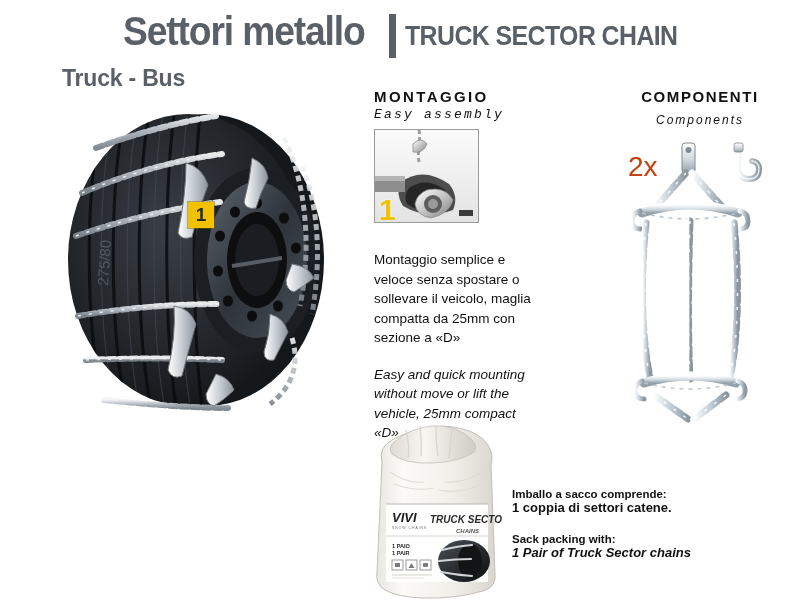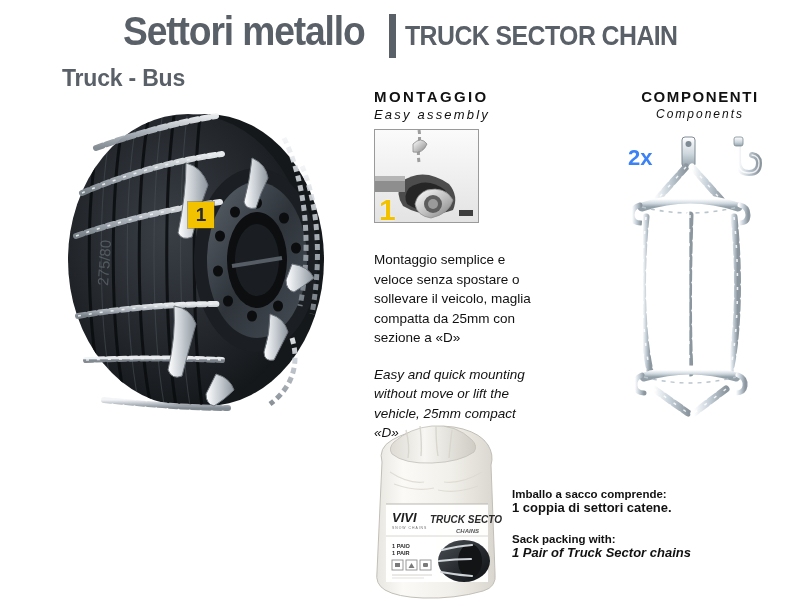--- a/index.html
+++ b/index.html
@@ -44,21 +44,21 @@
   }
 
   
   #mid-col{left:374px;top:88px;width:170px;}
   .head-it{
     font-size:15px;font-weight:bold;color:#111;
     letter-spacing:2.4px;line-height:17px;
   }
   .head-en{
     font-size:13px;font-style:italic;color:#111;
-    letter-spacing:2.2px;margin-top:2px;
+    letter-spacing:2.2px;margin-top:2px;font-family:Liberation Mono, monospace;
   }
   #assembly-photo{
     margin-top:7px;width:103px;height:92px;
     border:1px solid #9a9a9a;background:#f4f4f4;
     position:relative;overflow:hidden;
   }
   #assembly-photo svg{display:block;width:100%;height:100%;}
   #photo-num{
     position:absolute;left:4px;bottom:-3px;
     font-size:30px;font-weight:bold;color:#f2c200;
@@ -72,27 +72,27 @@
     margin-top:17px;font-size:13.5px;line-height:19.5px;color:#111;
     font-style:italic;width:168px;
   }
 
   
   #right-col{left:620px;top:88px;width:160px;text-align:center;}
   #comp-head-it{
     font-size:15px;font-weight:bold;color:#111;letter-spacing:1.6px;
   }
   #comp-head-en{
-    font-size:12px;font-style:italic;color:#111;letter-spacing:2px;margin-top:2px;
+    font-size:12px;font-style:italic;color:#111;letter-spacing:2px;margin-top:8px;
   }
   #comp-figure{position:relative;margin-top:14px;height:300px;}
   #comp-figure svg{display:block;width:160px;height:300px;}
   #comp-qty{
     position:absolute;left:8px;top:10px;
-    font-size:22px;font-weight:bold;color:#3b82f6;
+    font-size:28px;font-weight:normal;color:#c2410c;
   }
 
   
   #bag-figure{left:372px;top:422px;width:130px;height:182px;}
   #bag-figure svg{display:block;width:130px;height:182px;}
 
   
   #packing{left:512px;top:487px;width:230px;}
   .pack-head{font-size:11.5px;font-weight:bold;color:#111;line-height:14px;}
   .pack-line{font-size:13px;color:#111;line-height:14px;font-weight:bold;}

